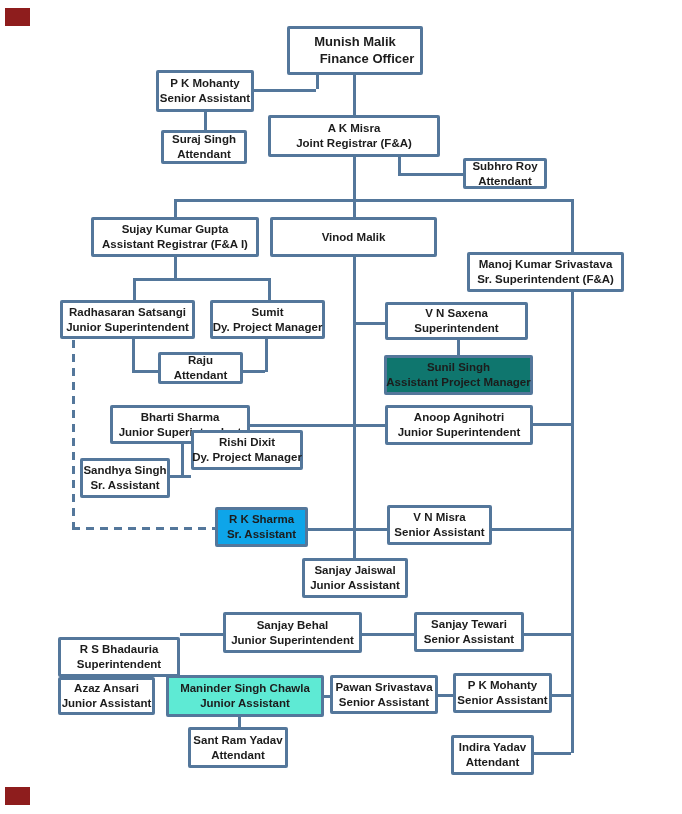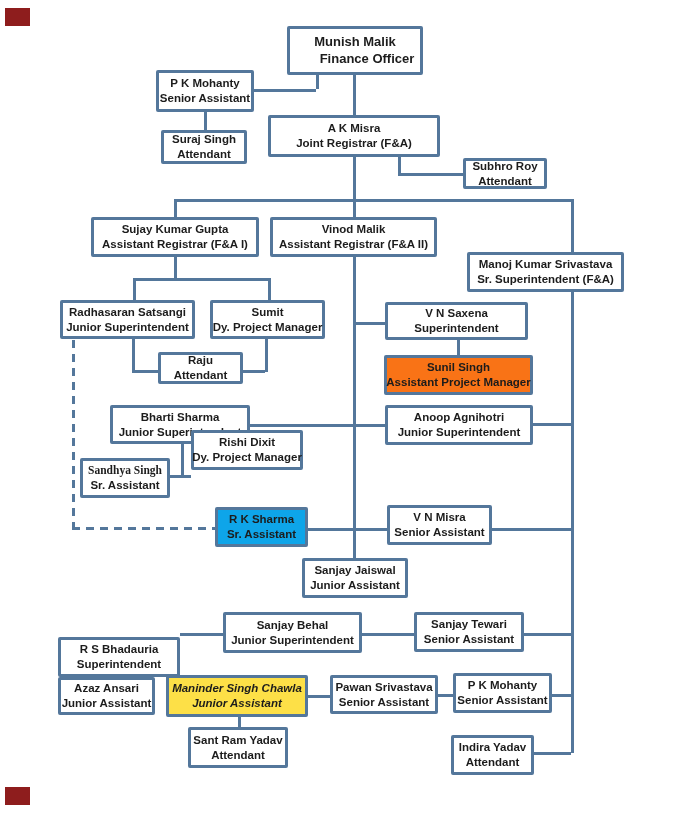--- a/index.html
+++ b/index.html
@@ -77,21 +77,20 @@
     <div class="node" style="left: 463px; top: 158px; width: 84px; height: 31px; border-color: rgb(84, 119, 155); background: rgb(255, 255, 255);">
       <span class="nm" style="color: rgb(28, 28, 28);">Subhro Roy</span>
       <span class="tt" style="color: rgb(28, 28, 28);">Attendant</span>
     </div>
     <div class="node" style="left: 91px; top: 217px; width: 168px; height: 40px; border-color: rgb(84, 119, 155); background: rgb(255, 255, 255);">
       <span class="nm" style="color: rgb(28, 28, 28);">Sujay Kumar Gupta</span>
       <span class="tt" style="color: rgb(28, 28, 28);">Assistant Registrar (F&amp;A I)</span>
     </div>
     <div class="node" style="left: 270px; top: 217px; width: 167px; height: 40px; border-color: rgb(84, 119, 155); background: rgb(255, 255, 255);">
       <span class="nm" style="color: rgb(28, 28, 28);">Vinod Malik</span>
-      <span class="tt" style="color: rgb(28, 28, 28);">Assistant Registrar (F&amp;A II)</span>
     </div>
     <div class="node" style="left: 467px; top: 252px; width: 157px; height: 40px; border-color: rgb(84, 119, 155); background: rgb(255, 255, 255);">
       <span class="nm" style="color: rgb(28, 28, 28);">Manoj Kumar Srivastava</span>
       <span class="tt" style="color: rgb(28, 28, 28);">Sr. Superintendent (F&amp;A)</span>
     </div>
     <div class="node" style="left: 60px; top: 300px; width: 135px; height: 39px; border-color: rgb(84, 119, 155); background: rgb(255, 255, 255);">
       <span class="nm" style="color: rgb(28, 28, 28);">Radhasaran Satsangi</span>
       <span class="tt" style="color: rgb(28, 28, 28);">Junior Superintendent</span>
     </div>
     <div class="node" style="left: 210px; top: 300px; width: 115px; height: 39px; border-color: rgb(84, 119, 155); background: rgb(255, 255, 255);">
@@ -99,34 +98,34 @@
       <span class="tt" style="color: rgb(28, 28, 28);">Dy. Project Manager</span>
     </div>
     <div class="node" style="left: 158px; top: 352px; width: 85px; height: 32px; border-color: rgb(84, 119, 155); background: rgb(255, 255, 255);">
       <span class="nm" style="color: rgb(28, 28, 28);">Raju</span>
       <span class="tt" style="color: rgb(28, 28, 28);">Attendant</span>
     </div>
     <div class="node" style="left: 385px; top: 302px; width: 143px; height: 38px; border-color: rgb(84, 119, 155); background: rgb(255, 255, 255);">
       <span class="nm" style="color: rgb(28, 28, 28);">V N Saxena</span>
       <span class="tt" style="color: rgb(28, 28, 28);">Superintendent</span>
     </div>
-    <div class="node" style="left: 384px; top: 355px; width: 149px; height: 40px; border-color: rgb(84, 119, 155); background: #f97316;">
+    <div class="node" style="left: 384px; top: 355px; width: 149px; height: 40px; border-color: rgb(84, 119, 155); background: #0f766e;">
       <span class="nm" style="color: rgb(28, 28, 28);">Sunil Singh</span>
       <span class="tt" style="color: rgb(28, 28, 28);">Assistant Project Manager</span>
     </div>
     <div class="node" style="left: 110px; top: 405px; width: 140px; height: 39px; border-color: rgb(84, 119, 155); background: rgb(255, 255, 255);">
       <span class="nm" style="color: rgb(28, 28, 28);">Bharti Sharma</span>
       <span class="tt" style="color: rgb(28, 28, 28);">Junior Superintendent</span>
     </div>
     <div class="node" style="left: 385px; top: 405px; width: 148px; height: 40px; border-color: rgb(84, 119, 155); background: rgb(255, 255, 255);">
       <span class="nm" style="color: rgb(28, 28, 28);">Anoop Agnihotri</span>
       <span class="tt" style="color: rgb(28, 28, 28);">Junior Superintendent</span>
     </div>
     <div class="node" style="left: 80px; top: 458px; width: 90px; height: 40px; border-color: rgb(84, 119, 155); background: rgb(255, 255, 255);">
-      <span class="nm" style="color: rgb(28, 28, 28); font-family: Liberation Serif, serif;">Sandhya Singh</span>
+      <span class="nm" style="color: rgb(28, 28, 28);">Sandhya Singh</span>
       <span class="tt" style="color: rgb(28, 28, 28);">Sr. Assistant</span>
     </div>
     <div class="node" style="left: 191px; top: 430px; width: 112px; height: 40px; border-color: rgb(84, 119, 155); background: rgb(255, 255, 255);">
       <span class="nm" style="color: rgb(28, 28, 28);">Rishi Dixit</span>
       <span class="tt" style="color: rgb(28, 28, 28);">Dy. Project Manager</span>
     </div>
     <div class="node" style="left: 215px; top: 507px; width: 93px; height: 40px; border-color: rgb(84, 119, 155); background: #0ea5e9;">
       <span class="nm" style="color: rgb(28, 28, 28);">R K Sharma</span>
       <span class="tt" style="color: rgb(28, 28, 28);">Sr. Assistant</span>
     </div>
@@ -147,21 +146,21 @@
       <span class="tt" style="color: rgb(28, 28, 28);">Junior Superintendent</span>
     </div>
     <div class="node" style="left: 414px; top: 612px; width: 110px; height: 40px; border-color: rgb(84, 119, 155); background: rgb(255, 255, 255);">
       <span class="nm" style="color: rgb(28, 28, 28);">Sanjay Tewari</span>
       <span class="tt" style="color: rgb(28, 28, 28);">Senior Assistant</span>
     </div>
     <div class="node" style="left: 58px; top: 677px; width: 97px; height: 38px; border-color: rgb(84, 119, 155); background: rgb(255, 255, 255);">
       <span class="nm" style="color: rgb(28, 28, 28);">Azaz Ansari</span>
       <span class="tt" style="color: rgb(28, 28, 28);">Junior Assistant</span>
     </div>
-    <div class="node" style="left: 166px; top: 675px; width: 142px; height: 42px; border-color: rgb(84, 119, 155); background: #fde047; font-style: italic;">
+    <div class="node" style="left: 166px; top: 675px; width: 158px; height: 42px; border-color: rgb(84, 119, 155); background: #5eead4;">
       <span class="nm" style="color: rgb(28, 28, 28);">Maninder Singh Chawla</span>
       <span class="tt" style="color: rgb(28, 28, 28);">Junior Assistant</span>
     </div>
     <div class="node" style="left: 330px; top: 675px; width: 108px; height: 39px; border-color: rgb(84, 119, 155); background: rgb(255, 255, 255);">
       <span class="nm" style="color: rgb(28, 28, 28);">Pawan Srivastava</span>
       <span class="tt" style="color: rgb(28, 28, 28);">Senior Assistant</span>
     </div>
     <div class="node" style="left: 453px; top: 673px; width: 99px; height: 40px; border-color: rgb(84, 119, 155); background: rgb(255, 255, 255);">
       <span class="nm" style="color: rgb(28, 28, 28);">P K Mohanty</span>
       <span class="tt" style="color: rgb(28, 28, 28);">Senior Assistant</span>

